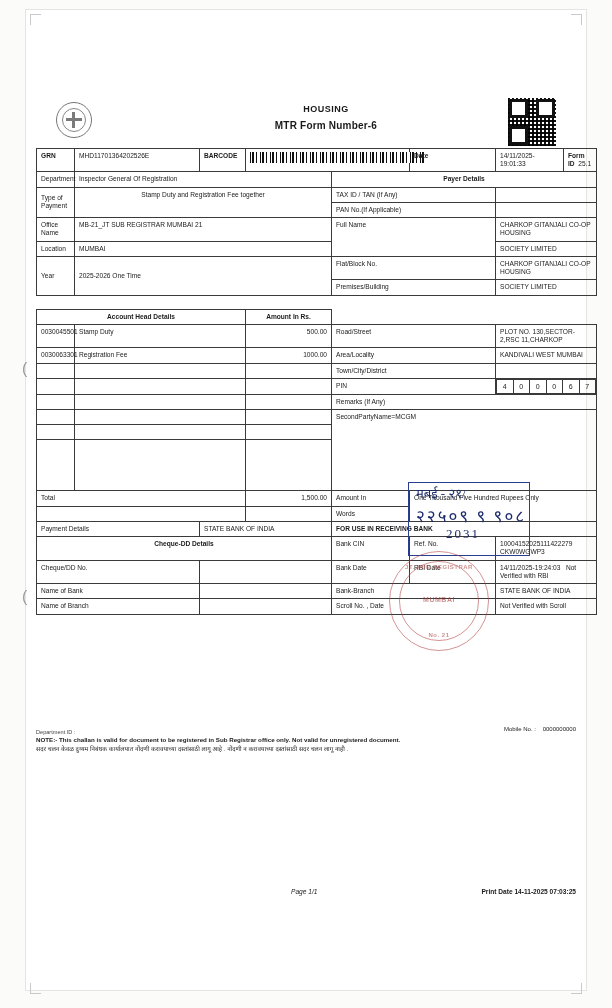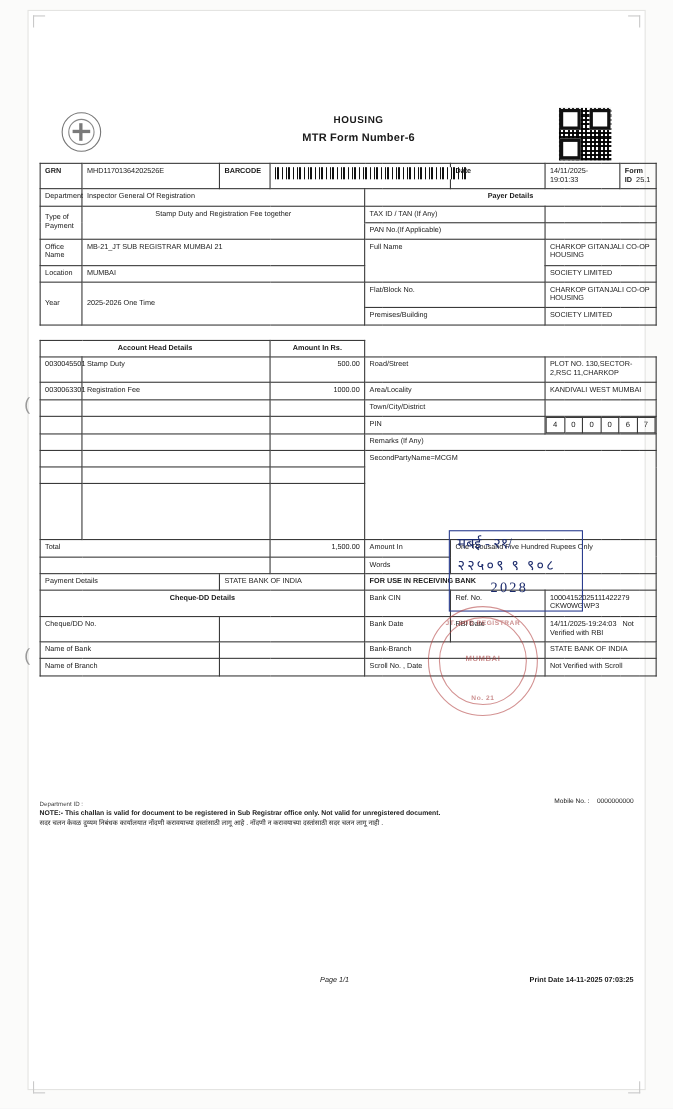--- a/index.html
+++ b/index.html
@@ -43,21 +43,21 @@
   .barcode{display:inline-block;height:11px;width:175px;
     background:repeating-linear-gradient(90deg,#111 0 1px,#fff 1px 2px,#111 2px 4px,#fff 4px 6px,#111 6px 7px,#fff 7px 10px);}
   .pinbox{display:flex;}
   .pinbox span{display:inline-block;width:17px;height:13px;line-height:13px;text-align:center;border:1px solid #3a3a3a;border-left:none;font-size:7px;}
   .pinbox span:first-child{border-left:1px solid #3a3a3a;}
 
   
   .hand{position:absolute;font-family:"Liberation Serif",serif;color:#1b2a6b;}
   .hwbox{position:absolute;left:408px;top:482px;width:120px;height:72px;border:1.2px solid #2b3d8f;}
   .hw1{left:416px;top:484px;font-size:13px;}
-  .hw2{left:416px;top:504px;font-size:13px;letter-spacing:2px;}
+  .hw2{left:416px;top:504px;font-size:17px;letter-spacing:2px;}
   .hw3{left:446px;top:526px;font-size:13px;letter-spacing:2px;}
 
   
   .stamp{position:absolute;left:389px;top:551px;width:98px;height:98px;border-radius:50%;
          border:1.6px solid #b03a3a;opacity:.55;color:#a13434;}
   .stamp .in{position:absolute;left:9px;top:9px;right:9px;bottom:9px;border-radius:50%;border:1.2px solid #b03a3a;}
   .stamp .tx{position:absolute;width:100%;text-align:center;font-size:6px;font-weight:bold;letter-spacing:.5px;}
   .stamp .tx.t-a{top:12px;}
   .stamp .tx.t-b{top:44px;font-size:7px;}
   .stamp .tx.t-c{bottom:12px;}
@@ -289,21 +289,21 @@
       <td colspan="2">&nbsp;</td>
       <td colspan="3">Scroll No. , Date</td>
       <td colspan="6">Not Verified with Scroll</td>
     </tr>
   </tbody>
     </table>
 
   <div class="hwbox"></div>
   <div class="hand hw1">मबई - २१/</div>
   <div class="hand hw2">२२५०९  ९  ९०८</div>
-  <div class="hand hw3">2028</div>
+  <div class="hand hw3">2031</div>
 
   <div class="stamp">
     <div class="in"></div>
     <div class="tx t-a">JT. SUB REGISTRAR</div>
     <div class="tx t-b">MUMBAI</div>
     <div class="tx t-c">No. 21</div>
   </div>
 
   <div class="paren" style="left:22px;top:360px;">(</div>
   <div class="paren" style="left:22px;top:588px;">(</div>

